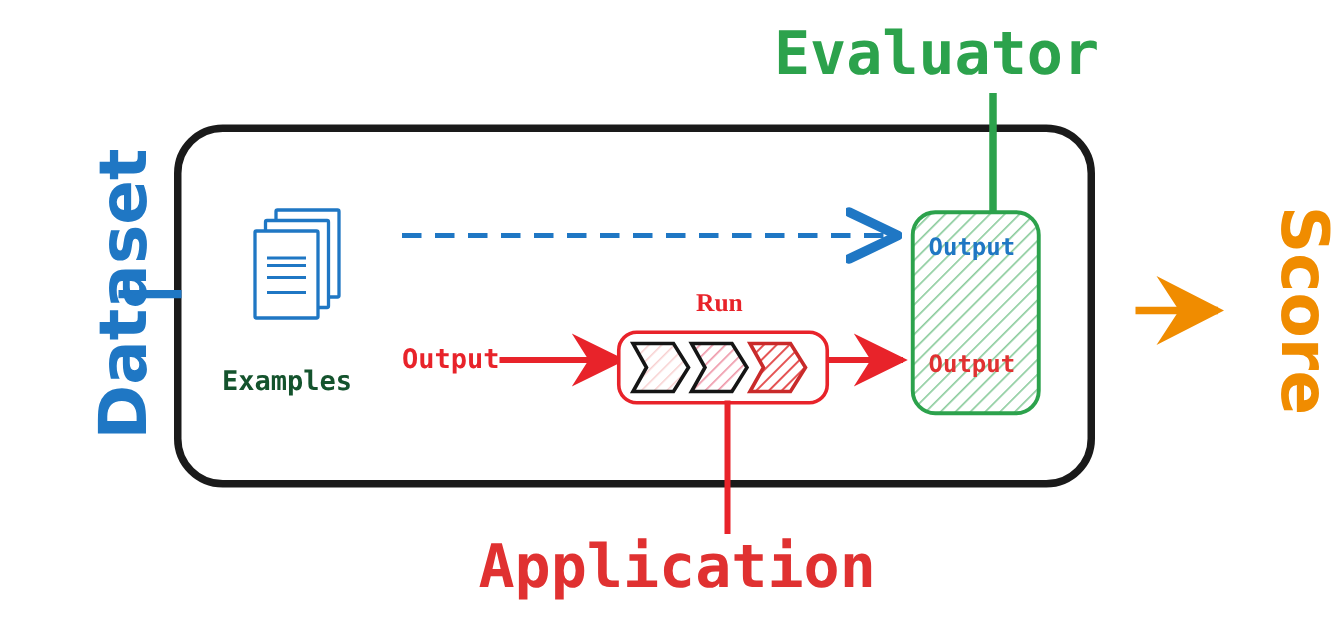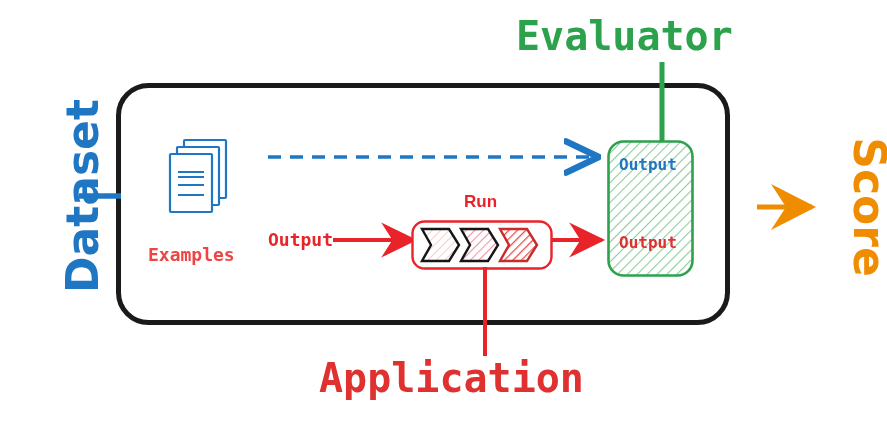--- a/index.html
+++ b/index.html
@@ -10,21 +10,21 @@
   .lbl{position:absolute;white-space:nowrap;line-height:1;}
 
   .big-rot{font-family:"DejaVu Sans","Liberation Sans",sans-serif;
            font-weight:bold;font-size:44px;letter-spacing:0px;}
   .mono-big{font-family:"DejaVu Sans Mono","Liberation Mono",monospace;
             font-weight:bold;font-size:40px;}
   .mono-med{font-family:"DejaVu Sans Mono","Liberation Mono",monospace;
             font-weight:bold;font-size:18px;}
   .mono-sm{font-family:"DejaVu Sans Mono","Liberation Mono",monospace;
            font-weight:bold;font-size:16px;}
-  .sans-sm{font-family:Liberation Sans, sans-serif;
+  .sans-sm{font-family:Liberation Serif, serif;
            font-weight:bold;font-size:17px;}
 
   #dataset-label{left:-14px;top:196px;transform:translate(0,-50%) rotate(-90deg);
                  transform-origin:50% 50%;}
   #score-label{left:799px;top:207px;transform:translate(0,-50%) rotate(90deg);
                transform-origin:50% 50%;}
   #evaluator-label{left:516px;top:16px;}
   #application-label{left:319px;top:358px;}
   #examples-label{left:148px;top:246px;}
   #optional-label{left:359px;top:135px;}
@@ -106,21 +106,21 @@
   </svg>
 
   <div class="lbl big-rot" id="dataset-label" style="color:#1f77c4;">Dataset</div>
 
   <div class="lbl mono-big" id="evaluator-label" style="color:#2ca24c;">Evaluator</div>
 
   <div class="lbl mono-big" id="application-label" style="color:#e03131;">Application</div>
 
   <div class="lbl big-rot" id="score-label" style="color:#f08c00;">Score</div>
 
-  <div class="lbl mono-med" id="examples-label" style="color:#ef4444;">Examples</div>
+  <div class="lbl mono-med" id="examples-label" style="color:#14532d;">Examples</div>
 
 
   <div class="lbl sans-sm" id="run-label" style="color:#e8232a;">Run</div>
 
   <div class="lbl mono-med" id="input-label" style="color:#e8232a;">Output</div>
 
   <div class="lbl mono-sm" id="out-top-label" style="color:#1f77c4;">Output</div>
 
   <div class="lbl mono-sm" id="out-bot-label" style="color:#e03131;">Output</div>
 

